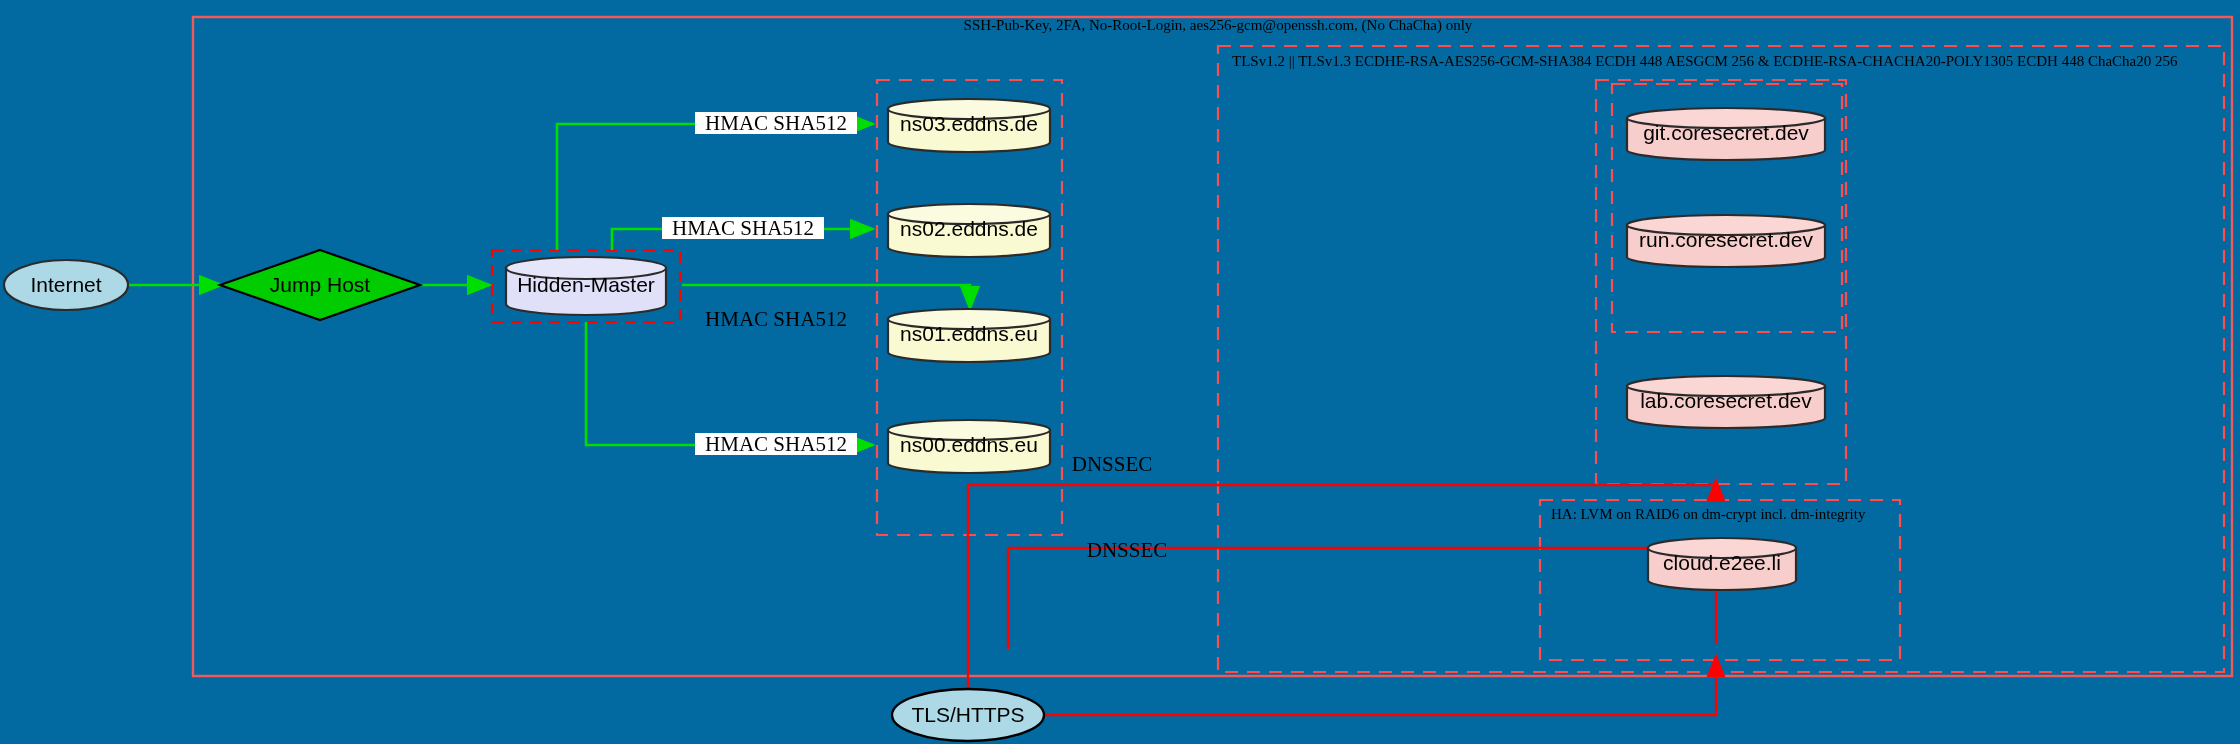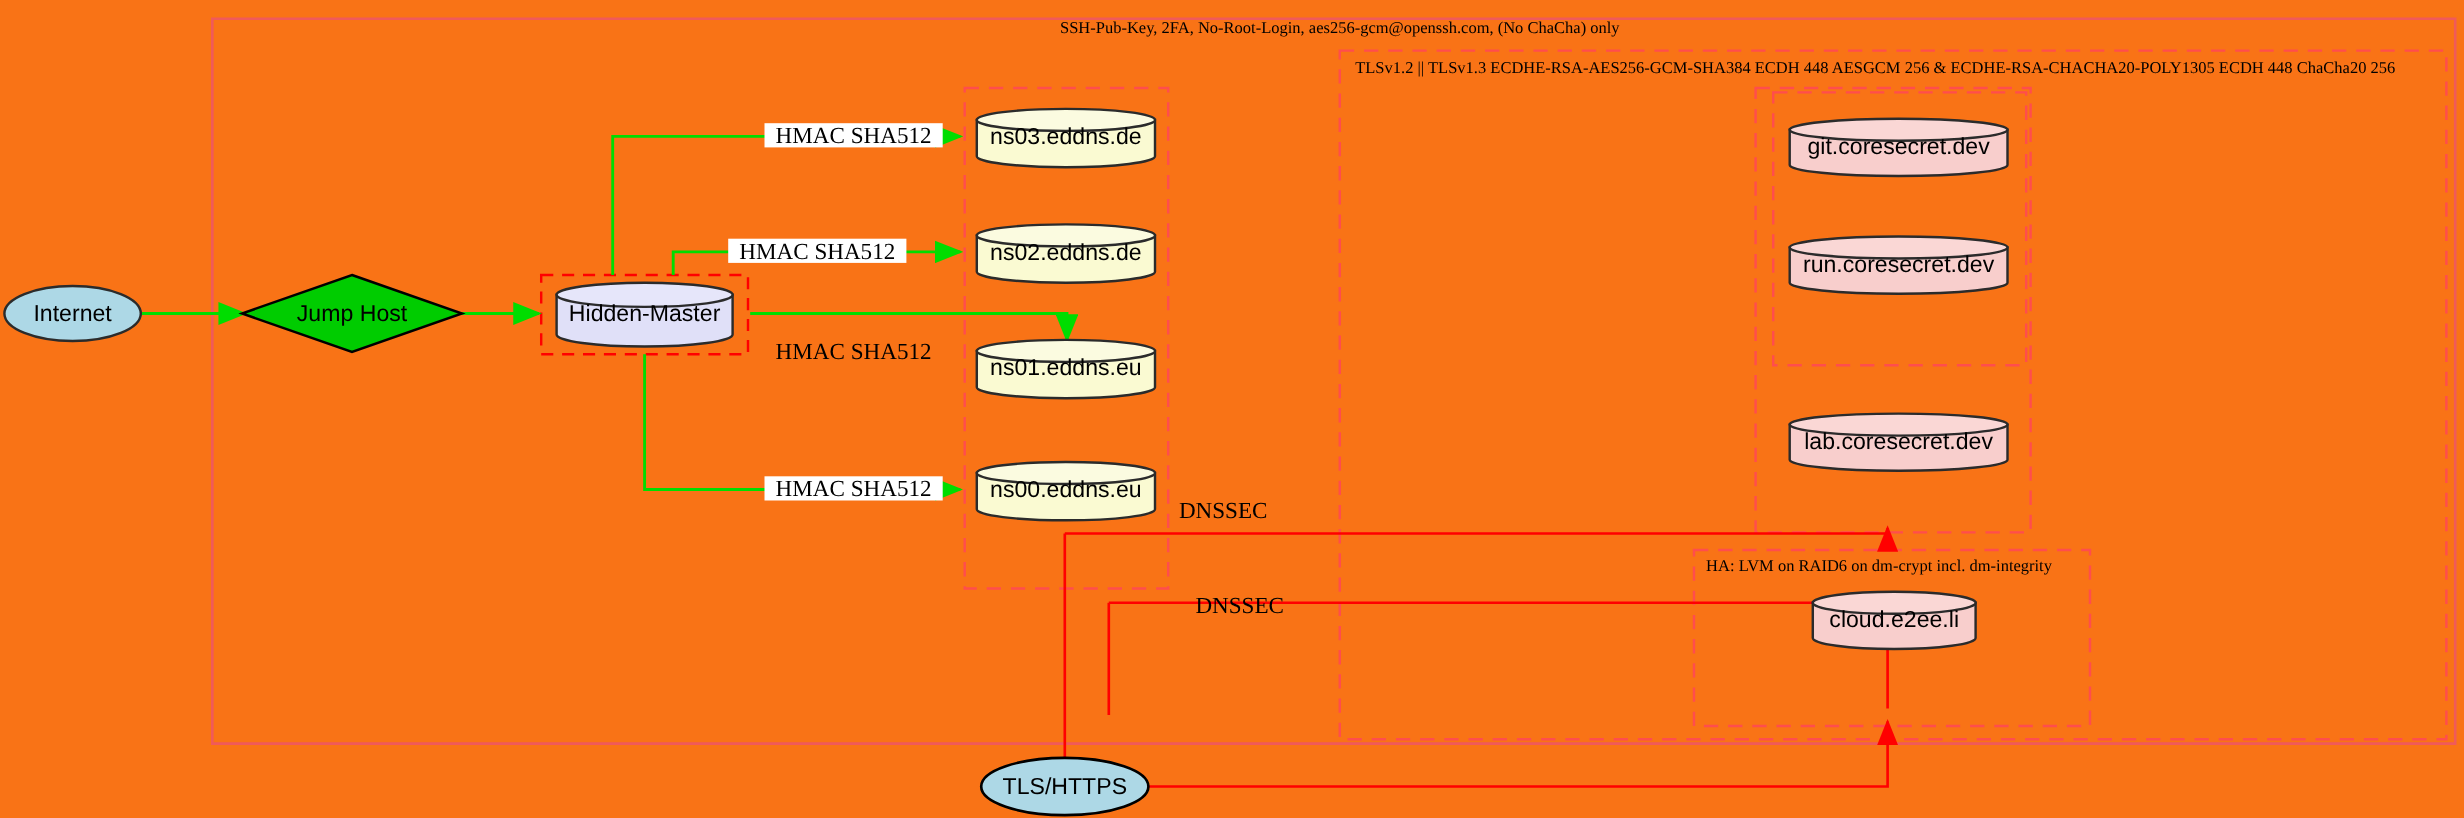--- a/index.html
+++ b/index.html
@@ -1,18 +1,18 @@
 <!DOCTYPE html>
 <html><head>
 <meta charset="utf-8">
 <style>
   html,body{margin:0;padding:0;background:#ffffff;}
   body{width:2240px;height:744px;overflow:hidden;
        font-family:"Liberation Sans",sans-serif;}
-  #stage{position:relative;width:2240px;height:744px;background:#f97316;}
+  #stage{position:relative;width:2240px;height:744px;background:#0369a1;}
   svg#diagram{position:absolute;left:0;top:0;width:2240px;height:744px;}
   .edge-label{font-family:"Liberation Serif",serif;font-size:21px;fill:#000;}
   .box-label{font-family:"Liberation Serif",serif;font-size:15px;fill:#000;}
   .node-label{font-family:"Liberation Sans",sans-serif;font-size:21px;fill:#000;}
   .cyl-body{stroke:#2b2b2b;stroke-width:2.2;}
   .cyl-top{stroke:#2b2b2b;stroke-width:2.2;}
 </style>
 </head>
 <body>
 

